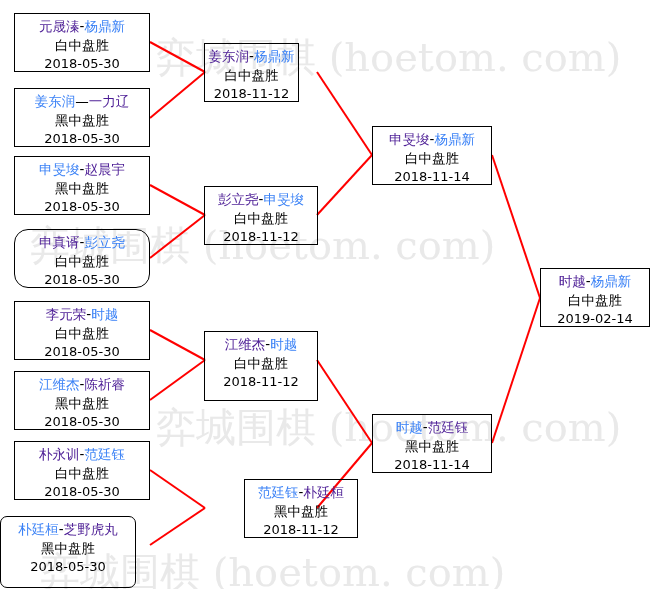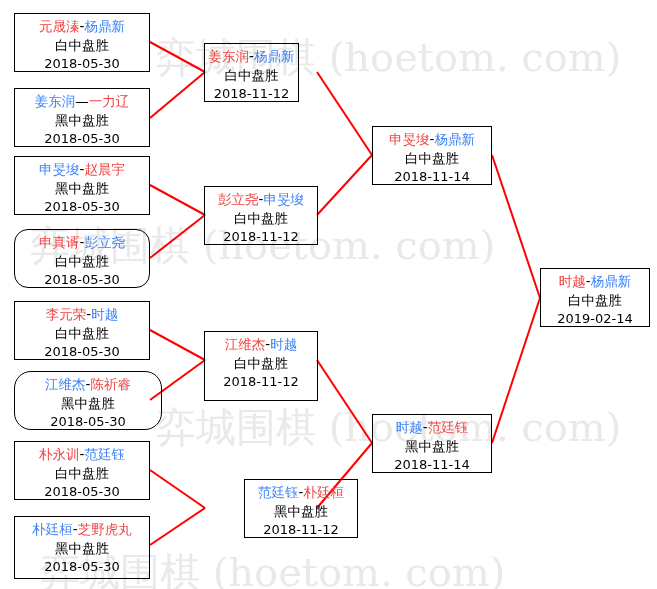--- a/index.html
+++ b/index.html
@@ -30,21 +30,21 @@
     text-align:center;
     z-index:2;
     font-size:13.5px;
     line-height:1.42;
     color:#000;
     padding-top:3px;
   }
   .node .ln{white-space:nowrap;}
   .node .ln1{letter-spacing:0px;}
   .red{color:#3b82f6;}
-  .blk{color:#ef4444;}
+  .blk{color:#4c1d95;}
   .date{font-family:"DejaVu Sans","Liberation Sans",sans-serif;font-size:13px;}
 </style>
 </head>
 <body>
 
 <div id="stage">
 
   <div class="wm" style="left:156px;top:30px;">弈城围棋 (hoetom. com)</div>
   <div class="wm" style="left:30px;top:218px;">弈城围棋 (hoetom. com)</div>
   <div class="wm" style="left:156px;top:400px;">弈城围棋 (hoetom. com)</div>
@@ -98,33 +98,33 @@
     <div class="ln">白中盘胜</div>
     <div class="ln date">2018-05-30</div>
   </div>
 
   <div class="node" style="left:14px;top:301px;width:136px;height:59px;">
     <div class="ln ln1"><span class="blk">李元荣</span>-<span class="red">时越</span></div>
     <div class="ln">白中盘胜</div>
     <div class="ln date">2018-05-30</div>
   </div>
 
-  <div class="node" style="left:14px;top:371px;width:148px;height:59px;border-radius:17px;">
+  <div class="node" style="left:14px;top:371px;width:136px;height:59px;">
     <div class="ln ln1"><span class="red">江维杰</span>-<span class="blk">陈祈睿</span></div>
     <div class="ln">黑中盘胜</div>
     <div class="ln date">2018-05-30</div>
   </div>
 
   <div class="node" style="left:14px;top:441px;width:136px;height:59px;">
     <div class="ln ln1"><span class="blk">朴永训</span>-<span class="red">范廷钰</span></div>
     <div class="ln">白中盘胜</div>
     <div class="ln date">2018-05-30</div>
   </div>
 
-  <div class="node" style="left:14px;top:516px;width:136px;height:63px;">
+  <div class="node" style="left:0;top:516px;width:136px;height:72px;border-radius:7px;">
     <div class="ln ln1"><span class="red">朴廷桓</span>-<span class="blk">芝野虎丸</span></div>
     <div class="ln">黑中盘胜</div>
     <div class="ln date">2018-05-30</div>
   </div>
 
   <div class="node" style="left:204px;top:43px;width:95px;height:59px;">
     <div class="ln ln1"><span class="blk">姜东润</span>-<span class="red">杨鼎新</span></div>
     <div class="ln">白中盘胜</div>
     <div class="ln date">2018-11-12</div>
   </div>

